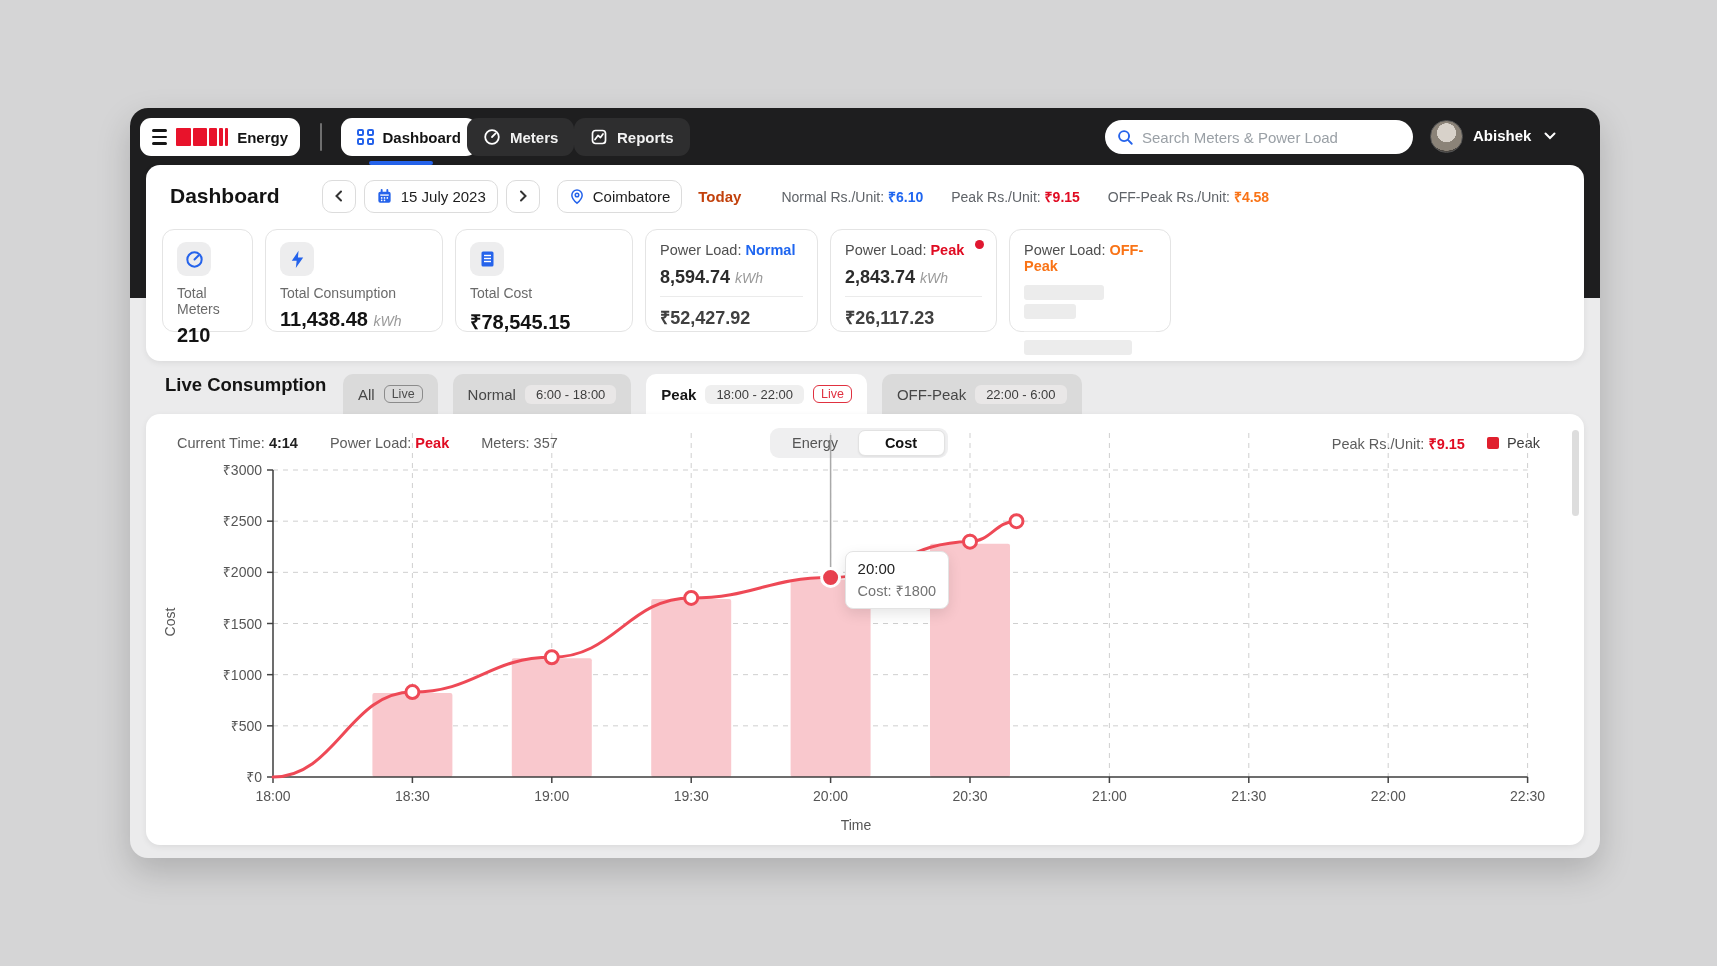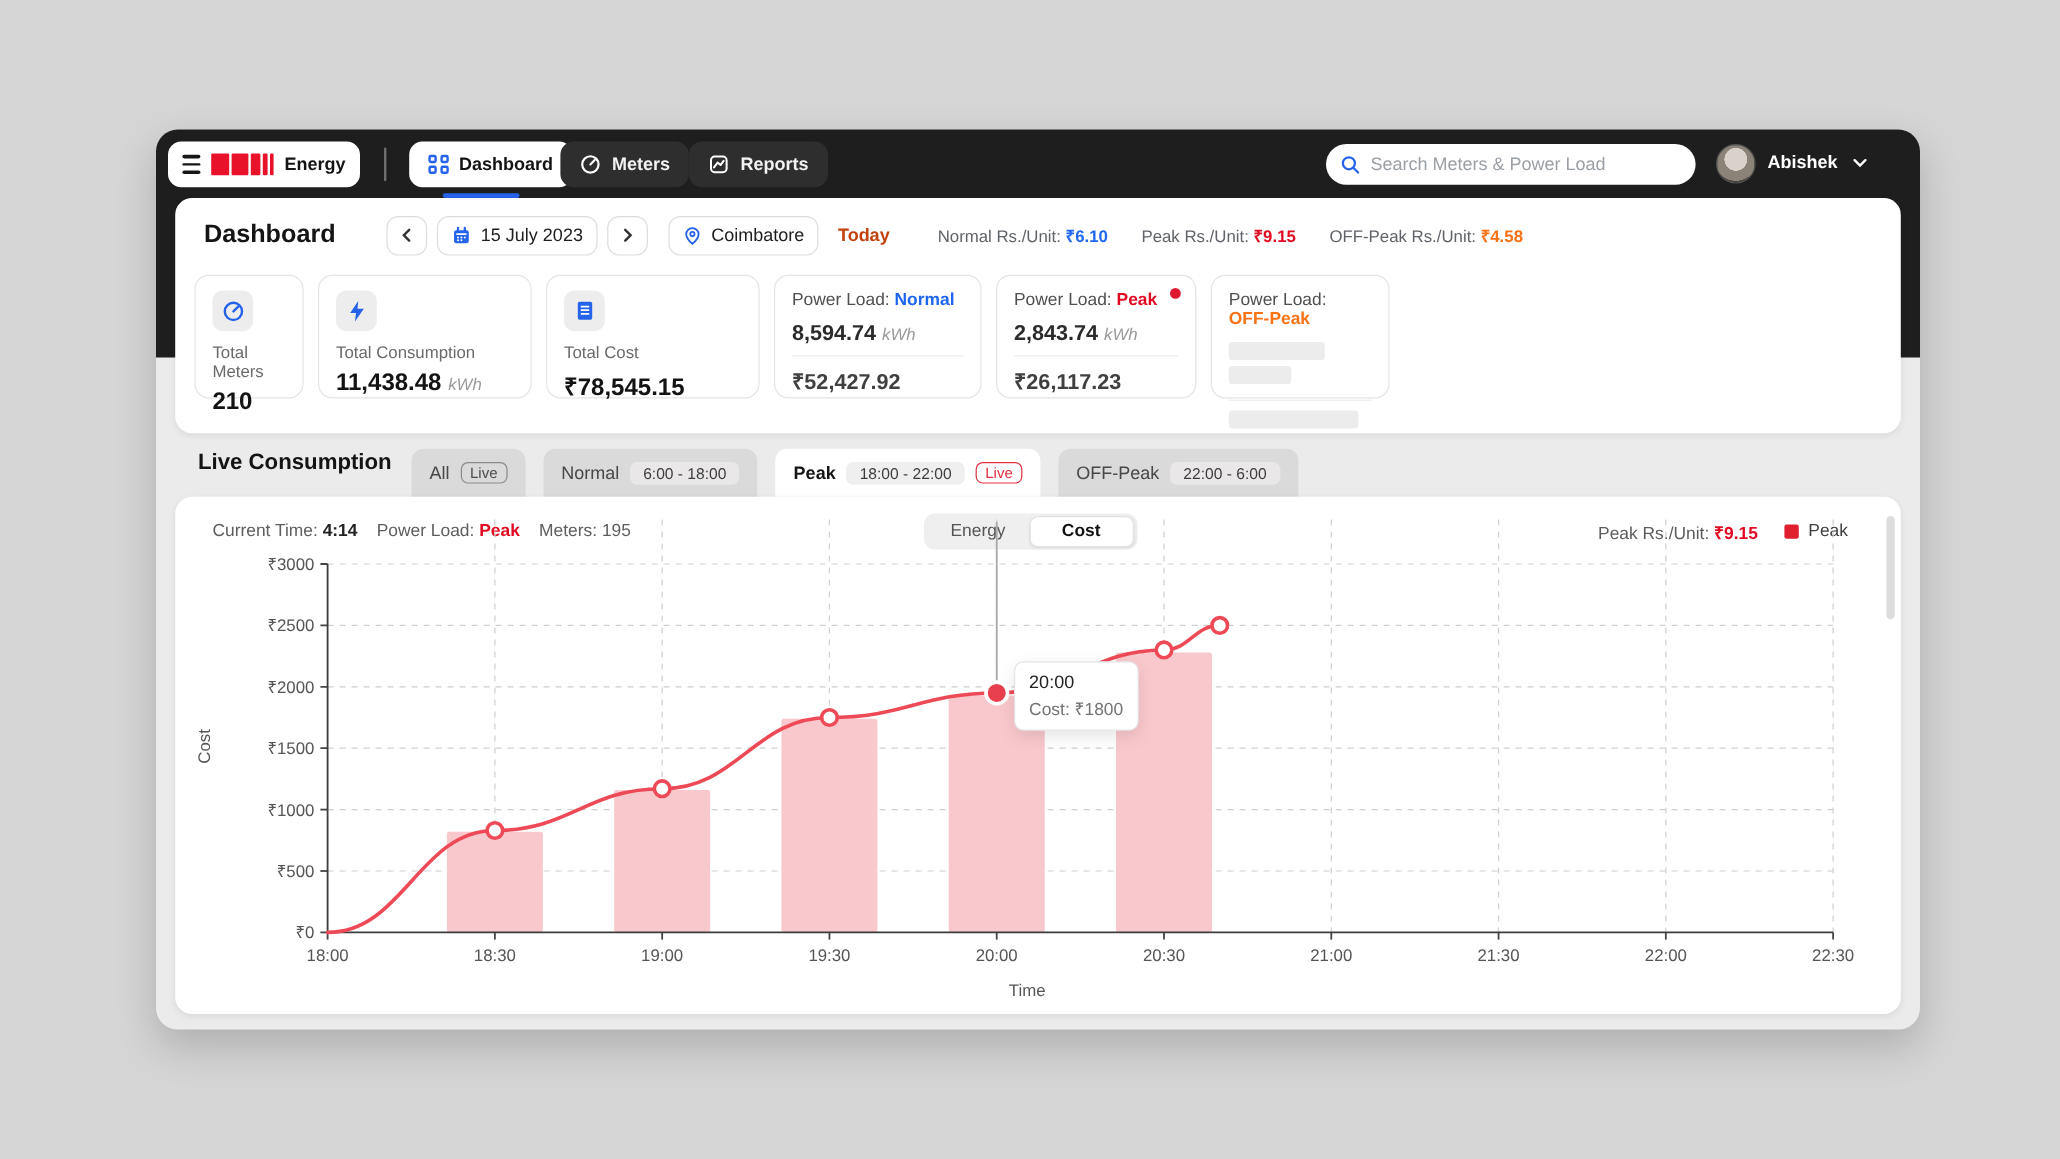--- a/index.html
+++ b/index.html
@@ -50,21 +50,21 @@
   .today { margin-left:16px; color:#c2410c; font-size:15px; font-weight:700; }
   .rates { display:flex; gap:28px; margin-left:40px; font-size:14px; color:#5f6368; }
   .rates b { font-weight:700; }
   .cards { position:absolute; left:16px; top:64px; display:flex; gap:12px; }
   .card { background:#fff; border:1px solid #e4e4e4; border-radius:12px; height:103px; padding:12px 14px; position:relative; }
   .card .icon-sq { width:34px; height:34px; border-radius:9px; background:#ededee; display:flex;
                    align-items:center; justify-content:center; }
   .card .lbl { font-size:14px; color:#6a6a6a; margin-top:9px; }
   .card .val { font-size:20px; font-weight:700; color:#131313; margin-top:7px; }
   .unit { font-size:14px; font-style:italic; color:#9a9a9a; font-weight:400; }
-  .c1{width:91px}.c2{width:178px}.c3{width:178px}.c4{width:173px}.c5{width:167px}.c6{width:149px}
+  .c1{width:91px}.c2{width:178px}.c3{width:178px}.c4{width:173px}.c5{width:167px}.c6{width:162px}
   .pl-title { font-size:14.5px; color:#4f4f4f; }
   .pl-title b { font-weight:700; }
   .pl-energy { font-size:18px; font-weight:600; color:#2b2b2b; margin-top:9px; }
   .card hr { border:none; border-top:1px solid #ebebeb; margin:8px 0; }
   .pl-cost { font-size:18px; font-weight:700; color:#404040; }
   .live-dot { position:absolute; right:12px; top:10px; width:9px; height:9px; border-radius:50%; background:#e01730; }
   .skel { background:#ececec; border-radius:3px; height:15px; display:inline-block; }
 
   
   .live-title { position:absolute; left:35px; top:266px; font-size:18.5px; font-weight:700; color:#141414; }
@@ -75,21 +75,21 @@
   .tbadge { background:#e9e7e7; border-radius:6px; padding:2px 11px; font-size:13px; color:#3d3d3d; font-weight:400; }
   .ltab.active .tbadge { background:#efefef; }
   .livebadge { border:1.5px solid #8b8b8b; color:#4c4c4c; border-radius:6px; padding:1px 7px; font-size:12.5px; font-weight:400; }
   .livebadge.red { border-color:#e03140; color:#e03140; }
 
   
   .chart-panel { position:absolute; left:16px; top:306px; width:1438px; height:431px; background:#fff;
                  border-radius:14px; box-shadow:0 2px 6px rgba(0,0,0,.07); }
   .chart-head { position:absolute; left:31px; right:44px; top:13px; height:32px; display:flex; align-items:center;
                 font-size:14.5px; color:#5d5d5d; }
-  .chart-head .grp { display:flex; gap:16px; }
+  .chart-head .grp { display:flex; gap:32px; }
   .toggle { position:absolute; left:50%; transform:translateX(-50%); width:178px; height:30px; background:#efeff0;
             border-radius:9px; display:flex; align-items:center; padding:3px; }
   .toggle .opt { flex:1; text-align:center; font-size:14.5px; color:#555; line-height:24px; cursor:pointer; }
   .toggle .opt.sel { background:#fff; border:1px solid #e2e2e2; border-radius:7px; font-weight:700; color:#111;
                      box-shadow:0 1px 2px rgba(0,0,0,.06); }
   .chart-right { position:absolute; right:0; display:flex; align-items:center; gap:22px; }
   .legend-item { display:flex; align-items:center; gap:8px; color:#3f3f3f; }
   .legend-swatch { width:12px; height:12px; border-radius:2px; background:#e0202e; display:inline-block; }
   .ylabel-rot { position:absolute; left:-26px; top:200px; transform:rotate(-90deg); font-size:14px; color:#555; width:100px; text-align:center; }
   #tooltip { position:absolute; background:#fff; border:1px solid #e3e3e3; border-radius:8px;
@@ -307,21 +307,21 @@
         <span>
           <span>Current Time:</span>
           <b style="color:#222">4:14</b>
         </span>
         <span>
           <span>Power Load:</span>
           <b style="color: rgb(224, 11, 34);">Peak</b>
         </span>
         <span>
           <span>Meters:</span>
-          <span>195</span>
+          <span>357</span>
         </span>
       </div>
       <div class="toggle">
         <div class="opt">Energy</div>
         <div class="opt sel">Cost</div>
       </div>
       <div class="chart-right">
         <span>
           <span>Peak Rs./Unit:</span>
           <b style="color: rgb(224, 11, 34);">₹9.15</b>

